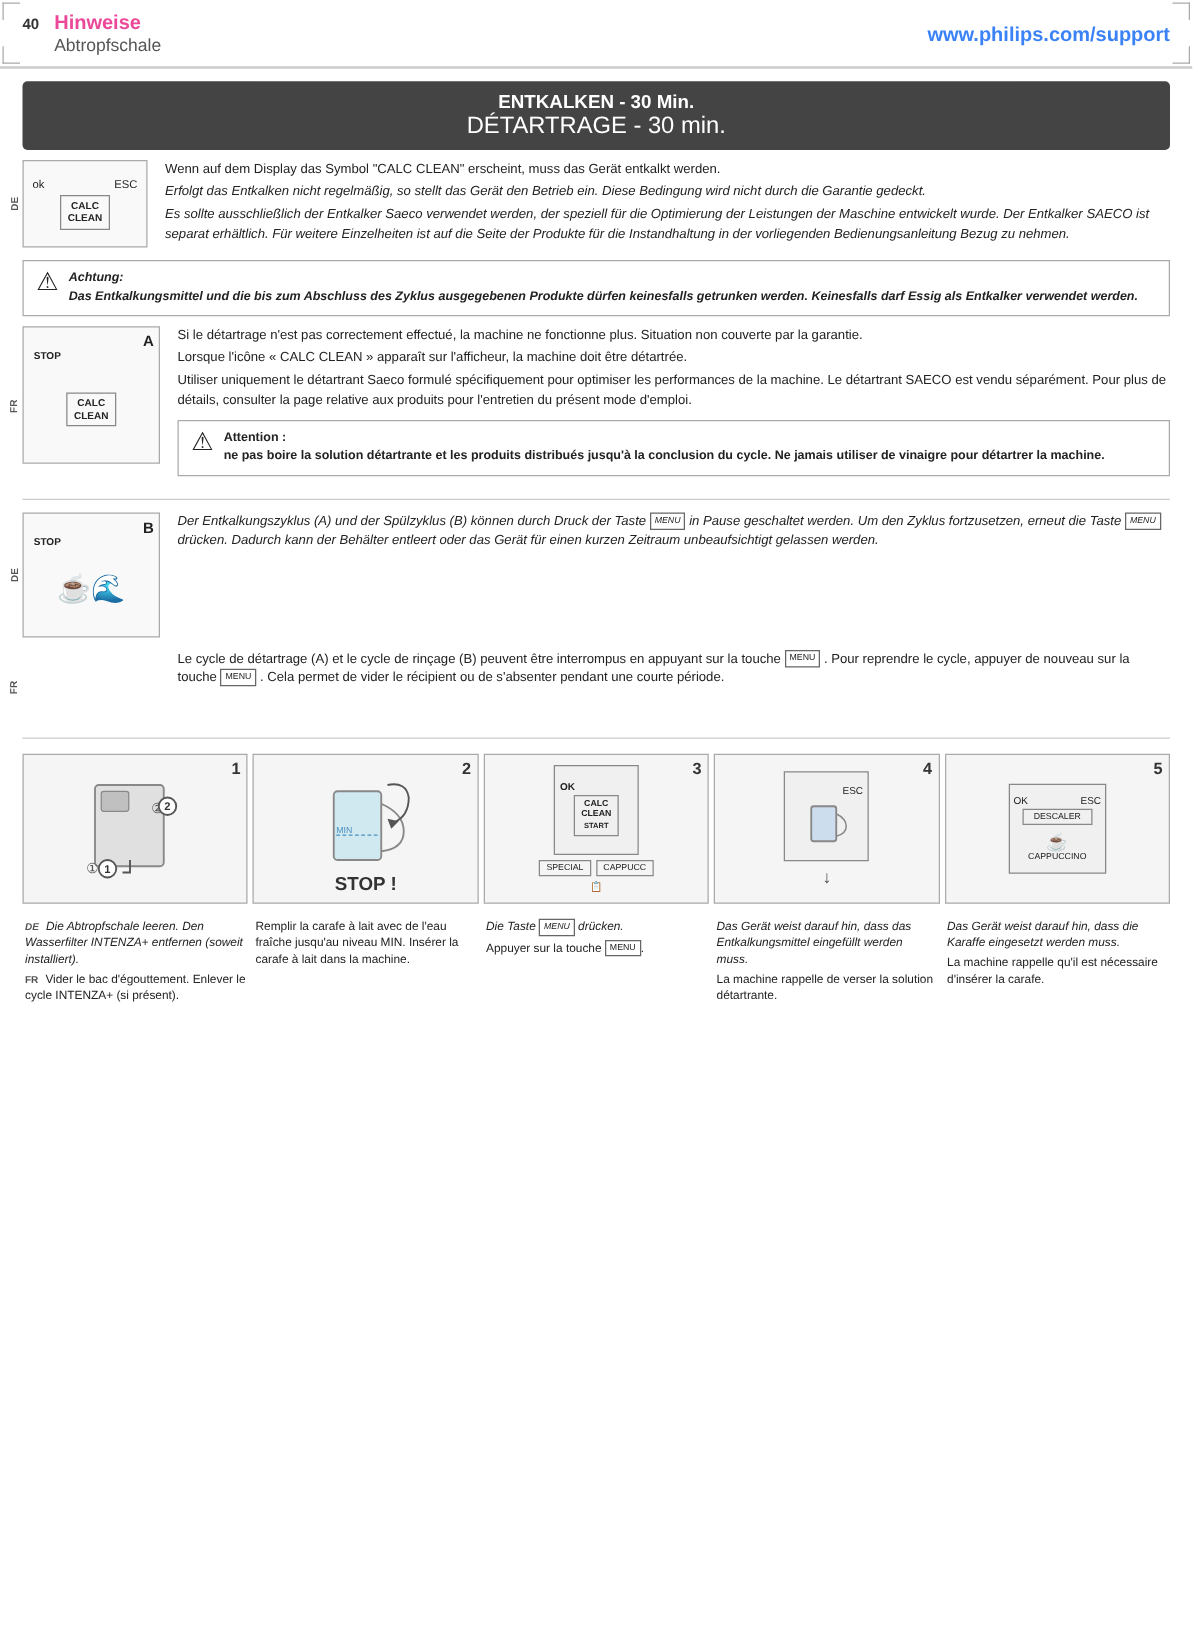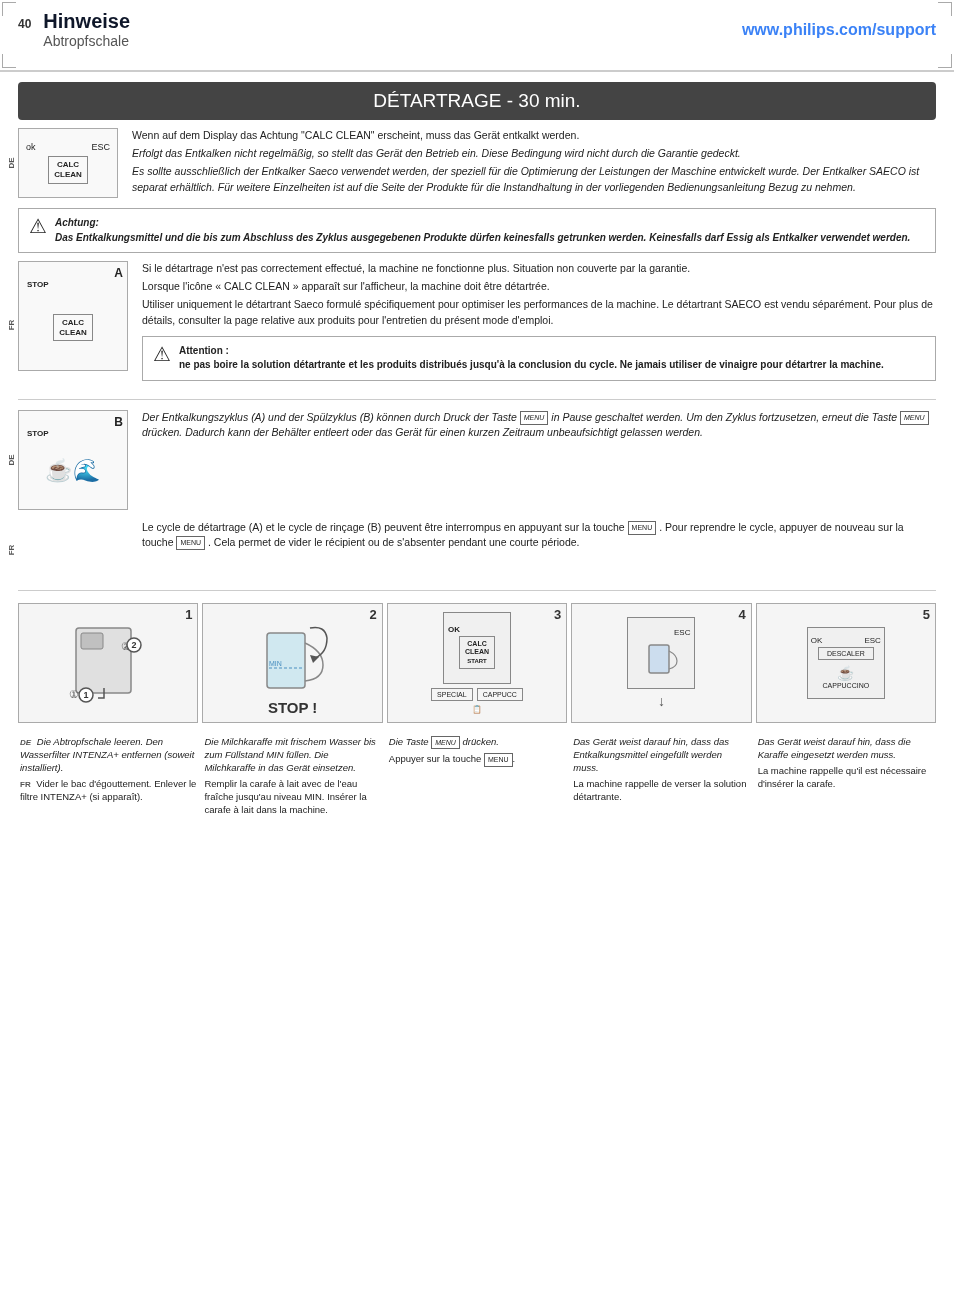--- a/index.html
+++ b/index.html
@@ -9,42 +9,42 @@
       width: 954px;
       min-height: 1301px;
       font-size: 11px;
       color: #222;
     }
 
     
     .header {
       display: flex;
       align-items: flex-start;
-      padding: 10px 18px 21px 18px;
+      padding: 10px 18px 6px 18px;
       border-bottom: 2px solid #ccc;
     }
     .header-left {
       display: flex;
       flex-direction: column;
     }
     .page-number {
       font-size: 12px;
       font-weight: bold;
       color: #333;
       margin-right: 6px;
     }
     .header-title-block {
       display: flex;
       align-items: baseline;
       gap: 6px;
     }
     .header-title {
-      font-size: 20px;
-      font-weight: bold;
-      color: #0f172a;
+      font-size: 16px;
+      font-weight: bold;
+      color: #ec4899;
     }
     .header-subtitle {
       font-size: 14px;
       color: #555;
     }
     .header-url {
       margin-left: auto;
       font-size: 16px;
       font-weight: bold;
       color: #3b82f6;
@@ -368,38 +368,39 @@
       <div>
         <div class="header-title">Hinweise</div>
         <div class="header-subtitle">Abtropfschale</div>
       </div>
     </div>
   </div>
   <div class="header-url">www.philips.com/support</div>
 </div>
 
 <div class="section-title-bar">
+  <div class="line1">ENTKALKEN - 30 Min.</div>
   <div class="line2">DÉTARTRAGE - 30 min.</div>
 </div>
 
 <div class="content">
 
   <div class="instruction-block" style="position:relative;">
     <div style="position:relative; flex-shrink:0;">
       <span class="section-flag" style="position:absolute;left:-12px;top:50%;transform:translateY(-50%) rotate(-90deg);white-space:nowrap;">DE</span>
       <div class="lcd-box">
         <div class="lcd-top-row">
           <span>ok</span>
           <span>ESC</span>
         </div>
         <div class="calc-clean-icon">CALC<br>CLEAN</div>
       </div>
     </div>
     <div class="text-block">
-      <p>Wenn auf dem Display das Achtung "CALC CLEAN" erscheint, muss das Gerät entkalkt werden.</p>
+      <p>Wenn auf dem Display das Symbol "CALC CLEAN" erscheint, muss das Gerät entkalkt werden.</p>
       <p class="italic">Erfolgt das Entkalken nicht regelmäßig, so stellt das Gerät den Betrieb ein. Diese Bedingung wird nicht durch die Garantie gedeckt.</p>
       <p class="italic">Es sollte ausschließlich der Entkalker Saeco verwendet werden, der speziell für die Optimierung der Leistungen der Maschine entwickelt wurde. Der Entkalker SAECO ist separat erhältlich. Für weitere Einzelheiten ist auf die Seite der Produkte für die Instandhaltung in der vorliegenden Bedienungsanleitung Bezug zu nehmen.</p>
     </div>
   </div>
 
   <div class="warning-box">
     <span class="warning-icon">⚠</span>
     <div class="warning-text">
       <span class="bold-italic">Achtung:</span>
       <br>
@@ -561,28 +562,25 @@
 
   <div class="captions-row">
 
     <div class="caption-cell">
       <p class="italic">
         <span class="flag-label">DE</span>
         <span>Die Abtropfschale leeren. Den Wasserfilter INTENZA+ entfernen (soweit installiert).</span>
       </p>
       <p>
         <span class="flag-label">FR</span>
-        <span>Vider le bac d'égouttement. Enlever le filtre INTENZA+ (si apparaît).</span>
+        <span>Vider le bac d'égouttement. Enlever le cycle INTENZA+ (si présent).</span>
       </p>
     </div>
 
     <div class="caption-cell">
-      <p class="italic">
-        <span>Die Milchkaraffe mit frischem Wasser bis zum Füllstand MIN füllen. Die Milchkaraffe in das Gerät einsetzen.</span>
-      </p>
       <p>
         <span>Remplir la carafe à lait avec de l'eau fraîche jusqu'au niveau MIN. Insérer la carafe à lait dans la machine.</span>
       </p>
     </div>
 
     <div class="caption-cell">
       <p class="italic">
         Die Taste <span class="small-btn-icon">MENU</span> drücken.
       </p>
       <p>

